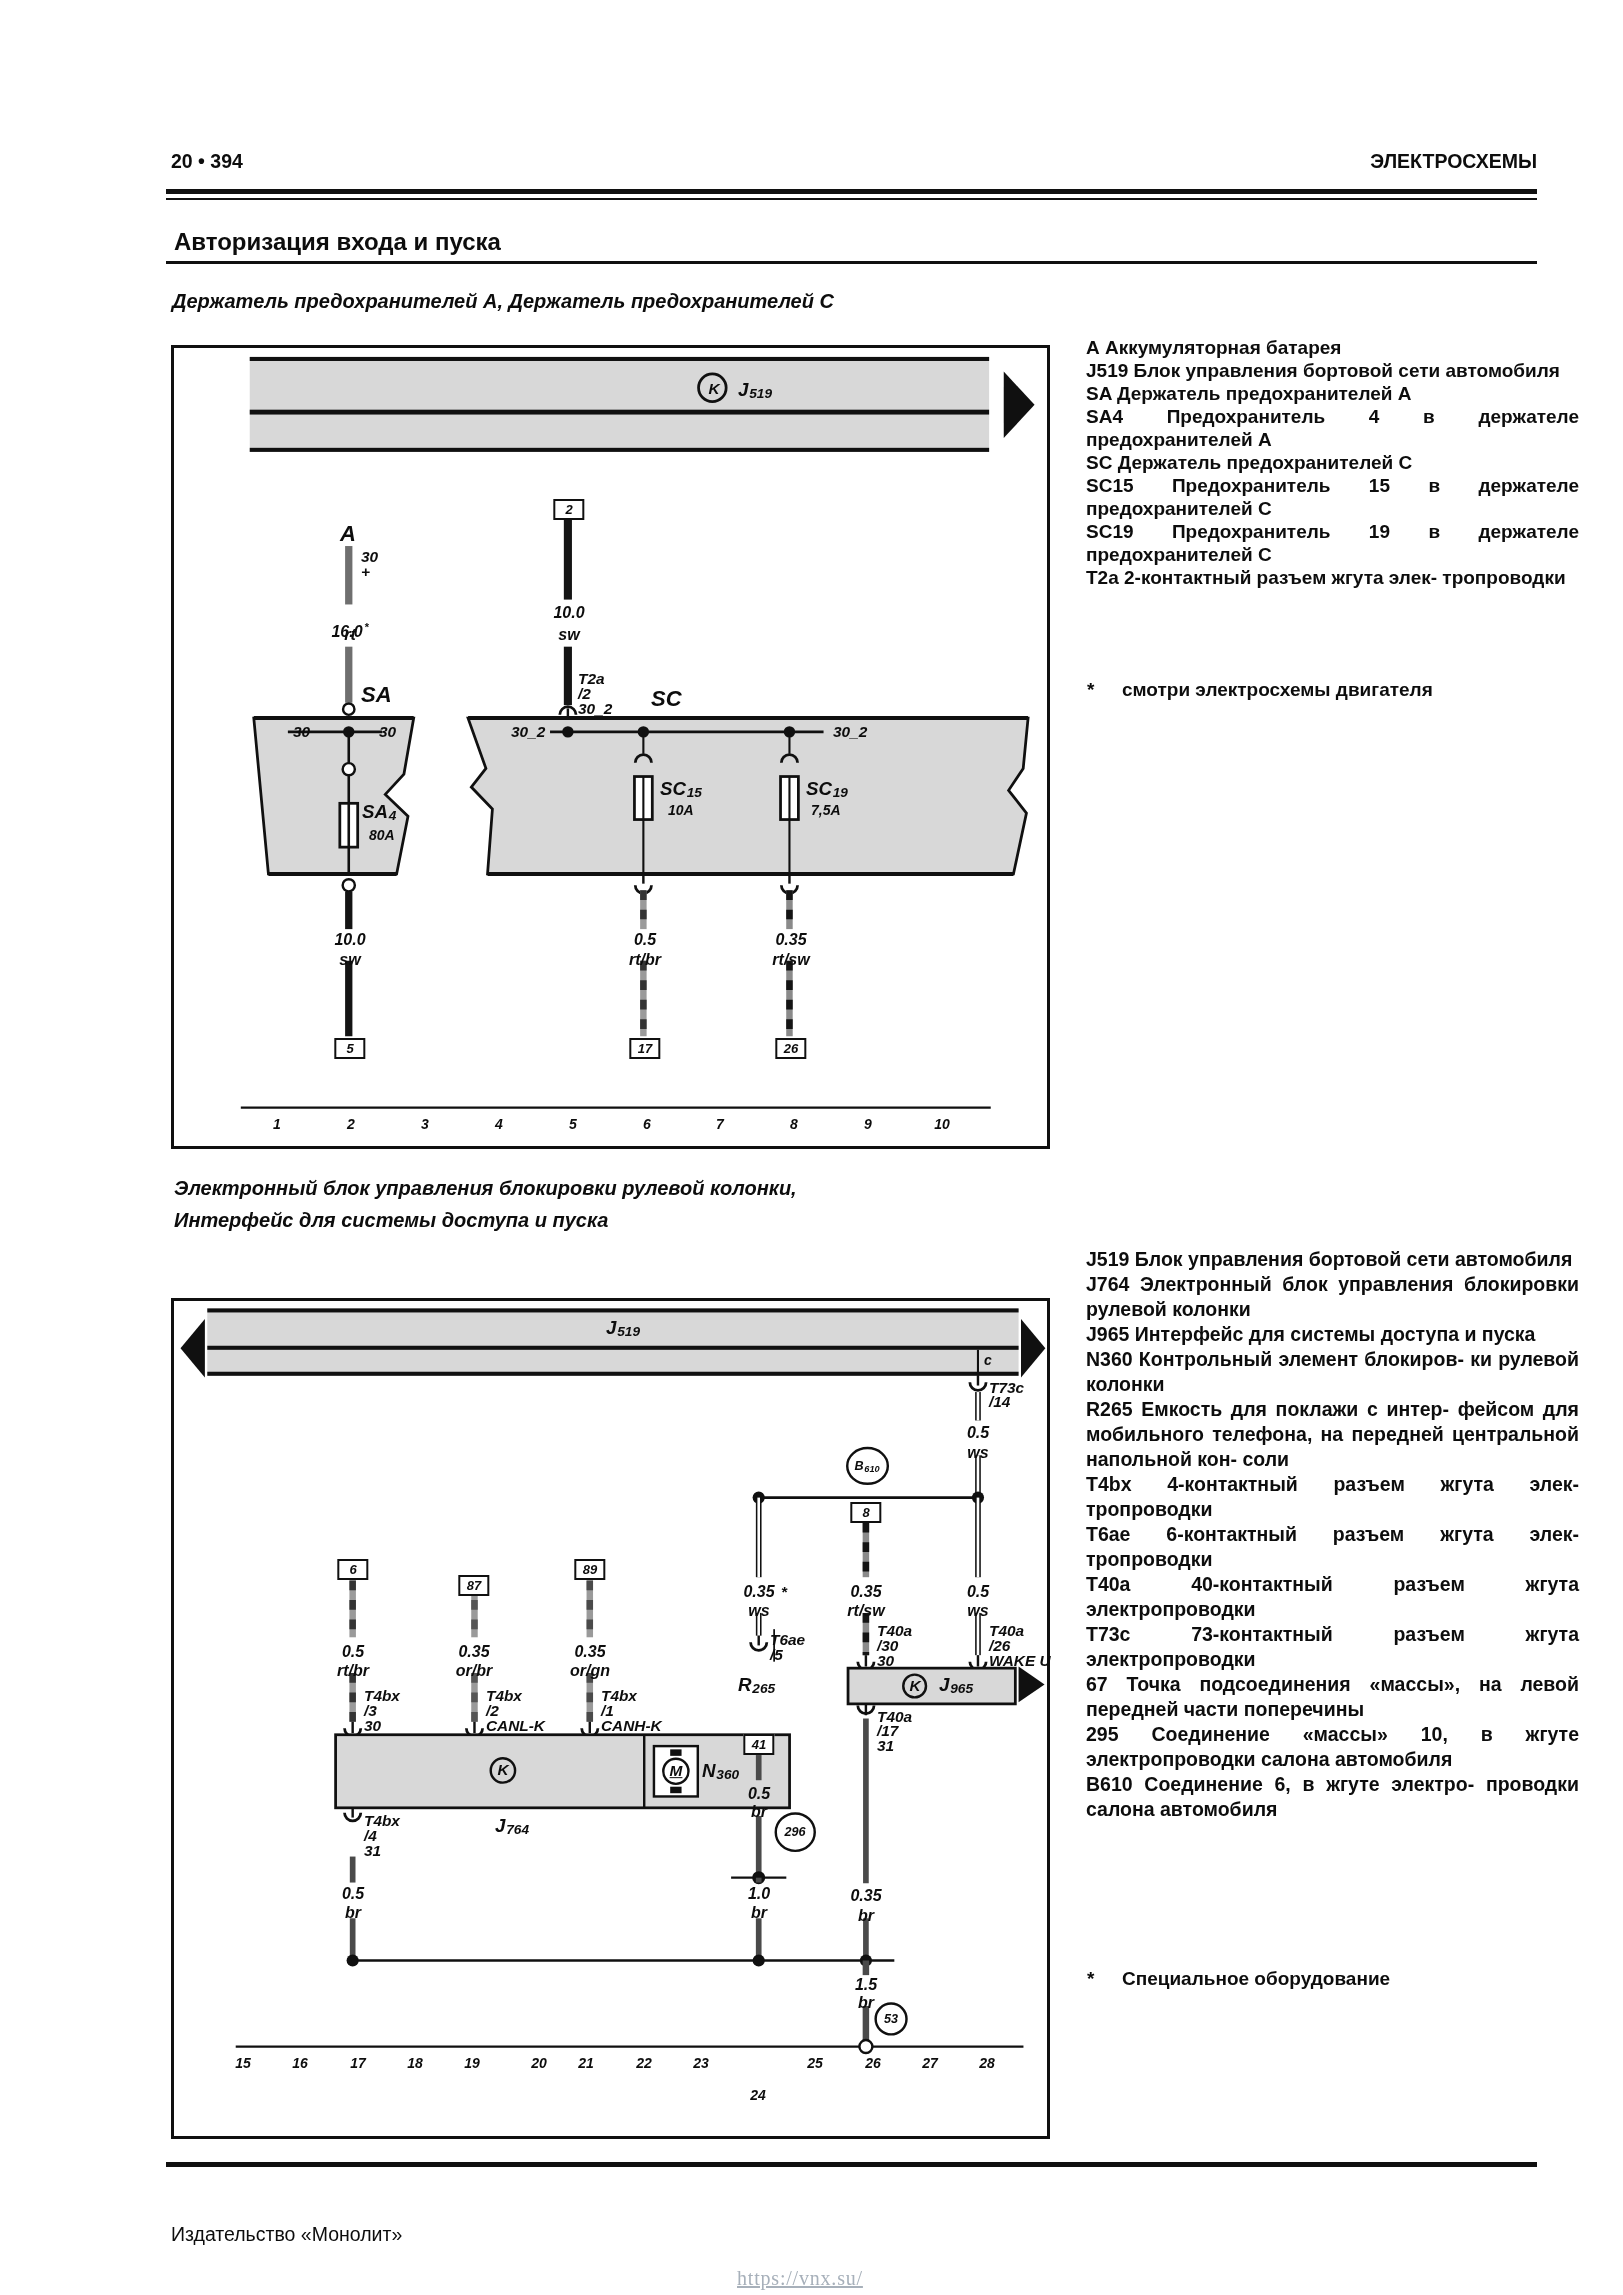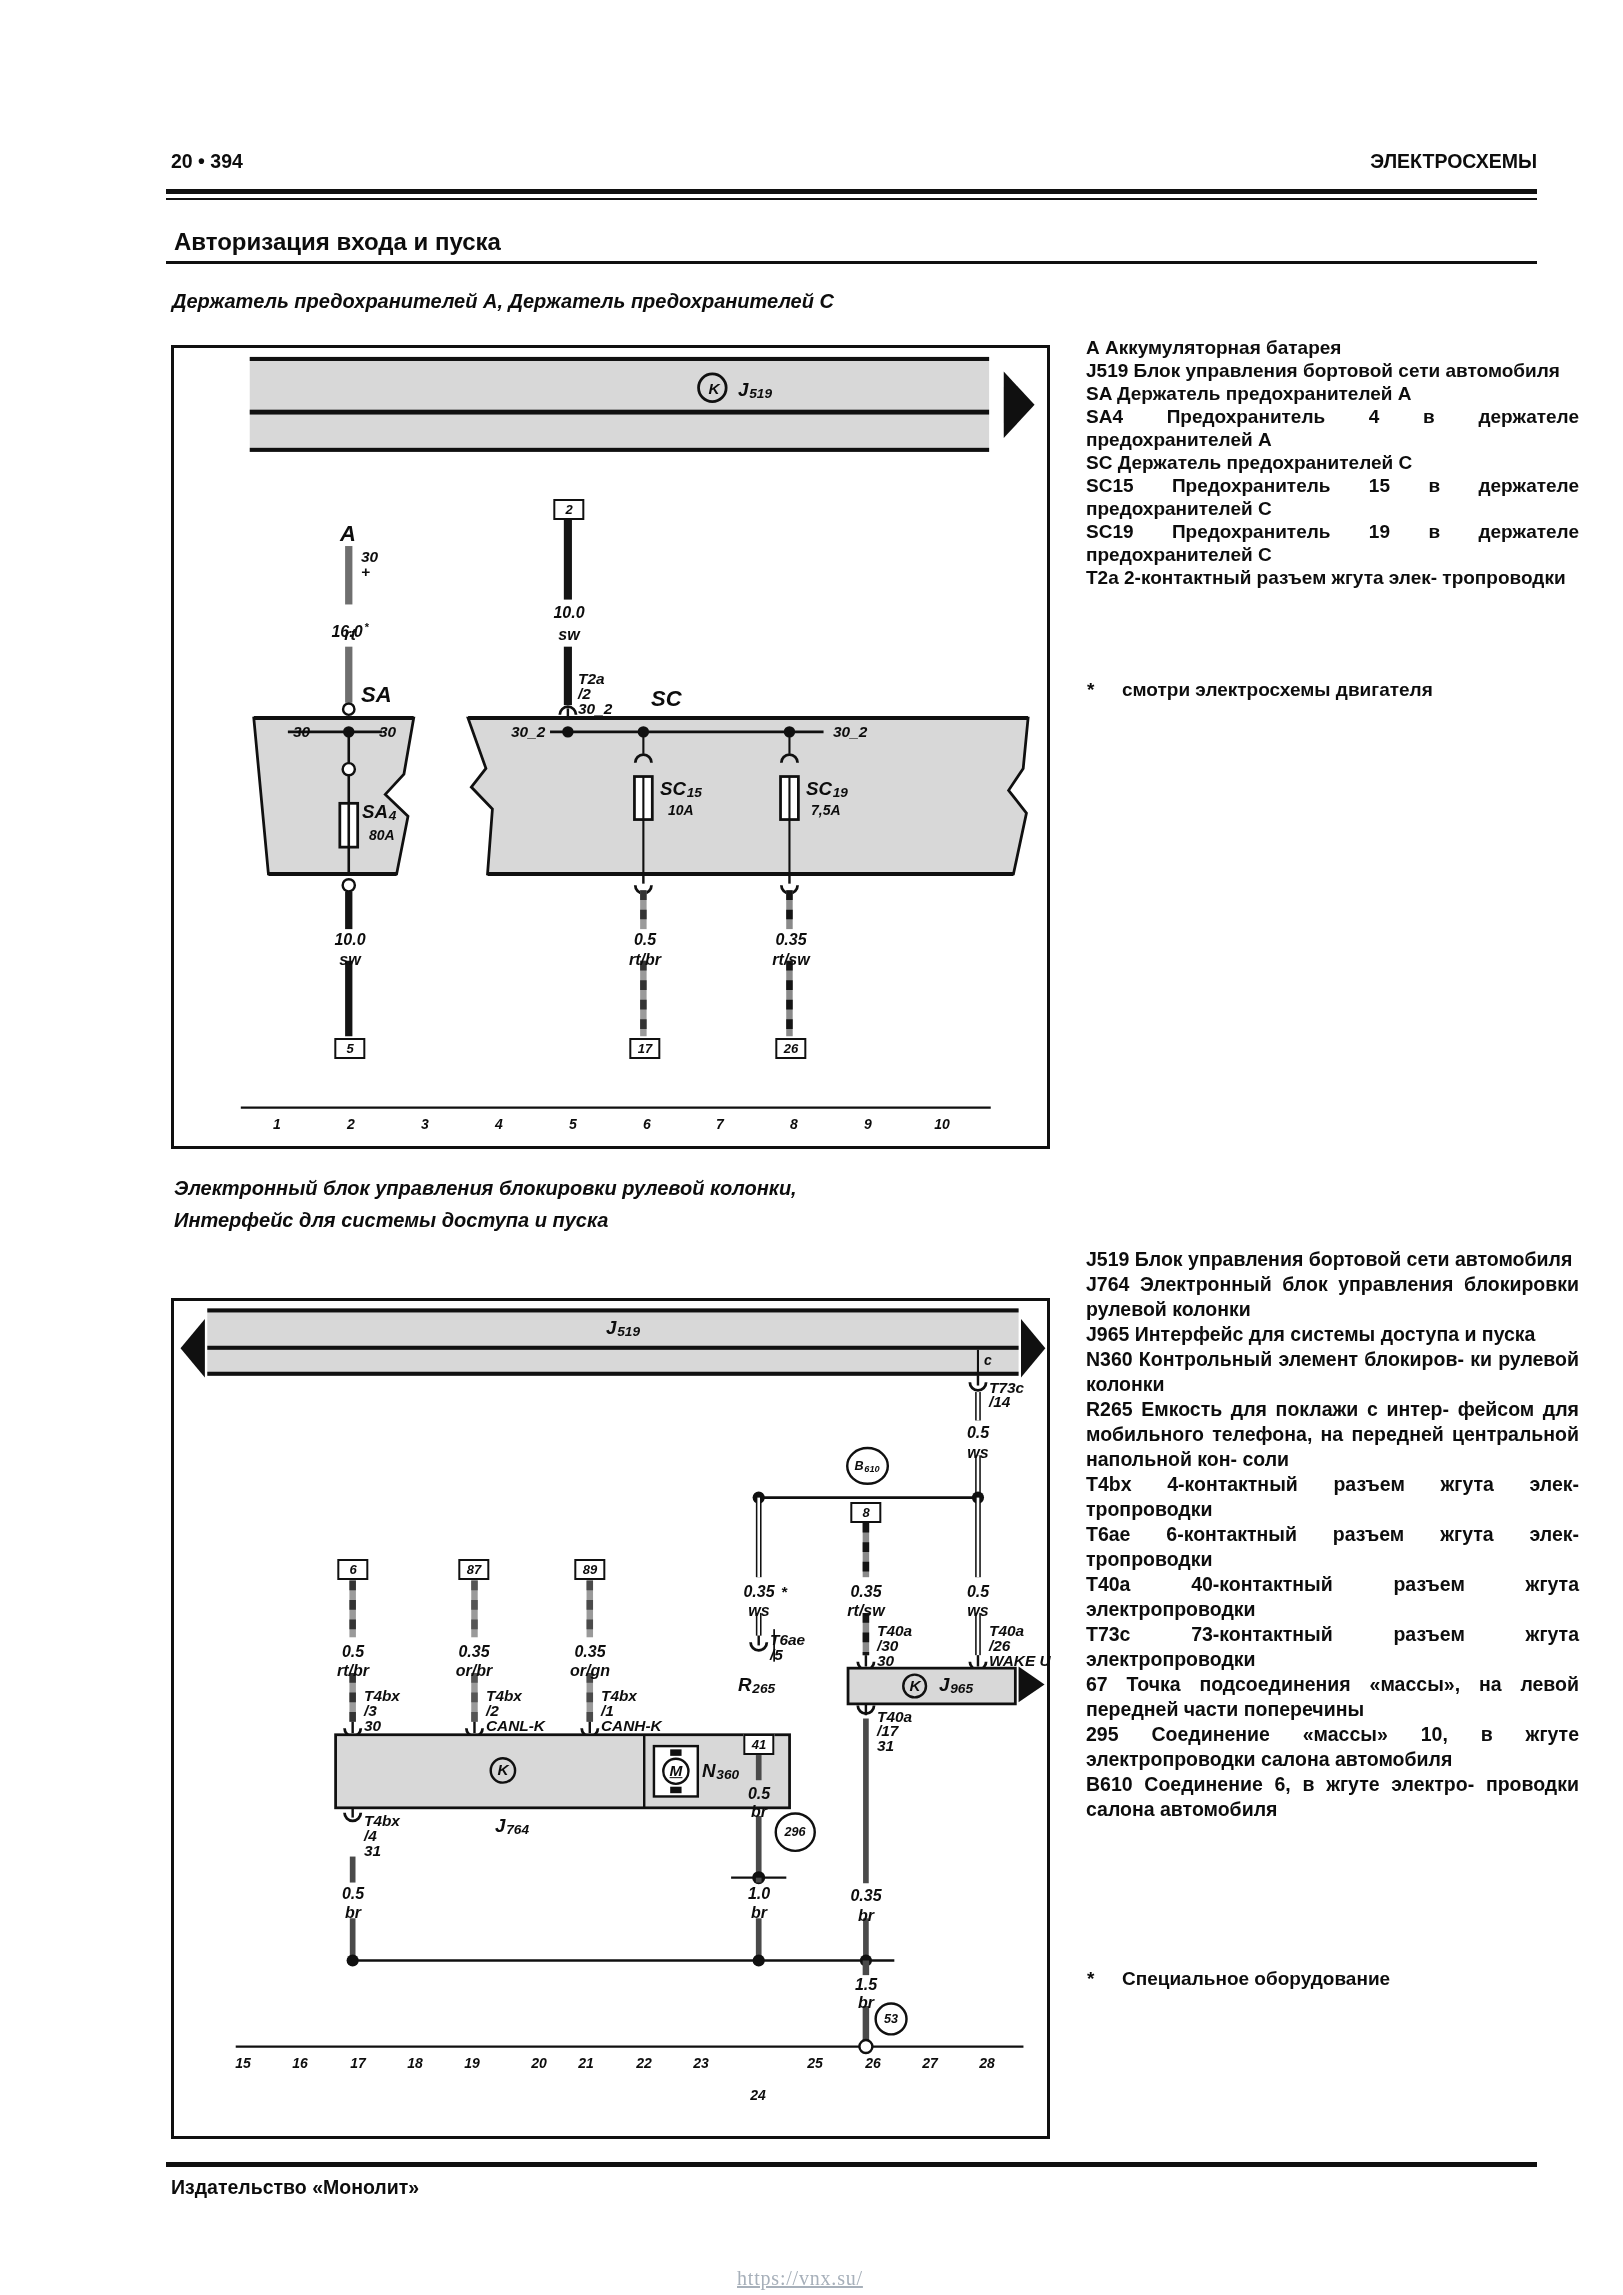--- a/index.html
+++ b/index.html
@@ -27,21 +27,21 @@
         padding:0 3.2px;display:flex;align-items:center;justify-content:center;
         font-weight:bold;font-style:italic;font-size:13px;transform:translateX(-50%);box-sizing:content-box;}
   .tnum{position:absolute;font-weight:bold;font-style:italic;font-size:14px;transform:translateX(-50%);}
   .legend{position:absolute;left:1086px;width:493px;text-align:justify;font-weight:600;}
   .legend p{margin:0;}
   .leg1{top:336px;font-size:19px;line-height:23px;}
   .leg2{top:1247px;font-size:19.5px;line-height:25px;}
   .fnote{position:absolute;left:1087px;width:491px;font-size:19px;font-weight:600;}
   .fnote .fstar{position:absolute;left:0;top:0;}
   .fnote .ftxt{position:absolute;left:35px;top:0;white-space:nowrap;}
-  .footer-text{font-size:19.5px;font-weight:700;white-space:nowrap;}
+  .footer-text{font-size:19.5px;font-weight:400;white-space:nowrap;margin-top:47px;}
   .watermark{font-family:"Liberation Serif",serif;font-size:20px;color:#a7b0ba;
              text-decoration:underline;letter-spacing:0.8px;white-space:nowrap;}
 </style>
 </head>
 <body>
 
 <div class="page">
 
   <div class="abs hdr" style="left:171px;top:150px;">20 • 394</div>
   <div class="abs hdr" style="right:87px;top:150px;">ЭЛЕКТРОСХЕМЫ</div>
@@ -318,21 +318,21 @@
         <div class="lbl clbl" style="left: 815px; top: 337px;">/26</div>
         <div class="lbl clbl" style="left: 815px; top: 352px;">WAKE U</div>
         <div class="lbl kc" style="left: 741px; top: 385px;">K</div>
         <div class="lbl md" style="left: 765px; top: 374px;">J<span class="su">965</span></div>
         <div class="lbl clbl" style="left: 703px; top: 408px;">T40a</div>
         <div class="lbl clbl" style="left: 703px; top: 422px;">/17</div>
         <div class="lbl clbl" style="left: 703px; top: 437px;">31</div>
         <div class="lbl wlbl" style="left: 692px; top: 587px;">0.35</div>
         <div class="lbl wlbl" style="left: 692px; top: 607px;">br</div>
         <div class="term" style="left: 179px; top: 258px;">6</div>
-        <div class="term" style="left: 300px; top: 258px;">87</div>
+        <div class="term" style="left: 300px; top: 274px;">87</div>
         <div class="term" style="left: 416px; top: 258px;">89</div>
         <div class="lbl wlbl" style="left: 179px; top: 343px;">0.5</div>
         <div class="lbl wlbl" style="left: 179px; top: 362px;">rt/br</div>
         <div class="lbl wlbl" style="left: 300px; top: 343px;">0.35</div>
         <div class="lbl wlbl" style="left: 300px; top: 362px;">or/br</div>
         <div class="lbl wlbl" style="left: 416px; top: 343px;">0.35</div>
         <div class="lbl wlbl" style="left: 416px; top: 362px;">or/gn</div>
         <div class="lbl clbl" style="left: 190px; top: 387px;">T4bx</div>
         <div class="lbl clbl" style="left: 190px; top: 402px;">/3</div>
         <div class="lbl clbl" style="left: 190px; top: 417px;">30</div>

